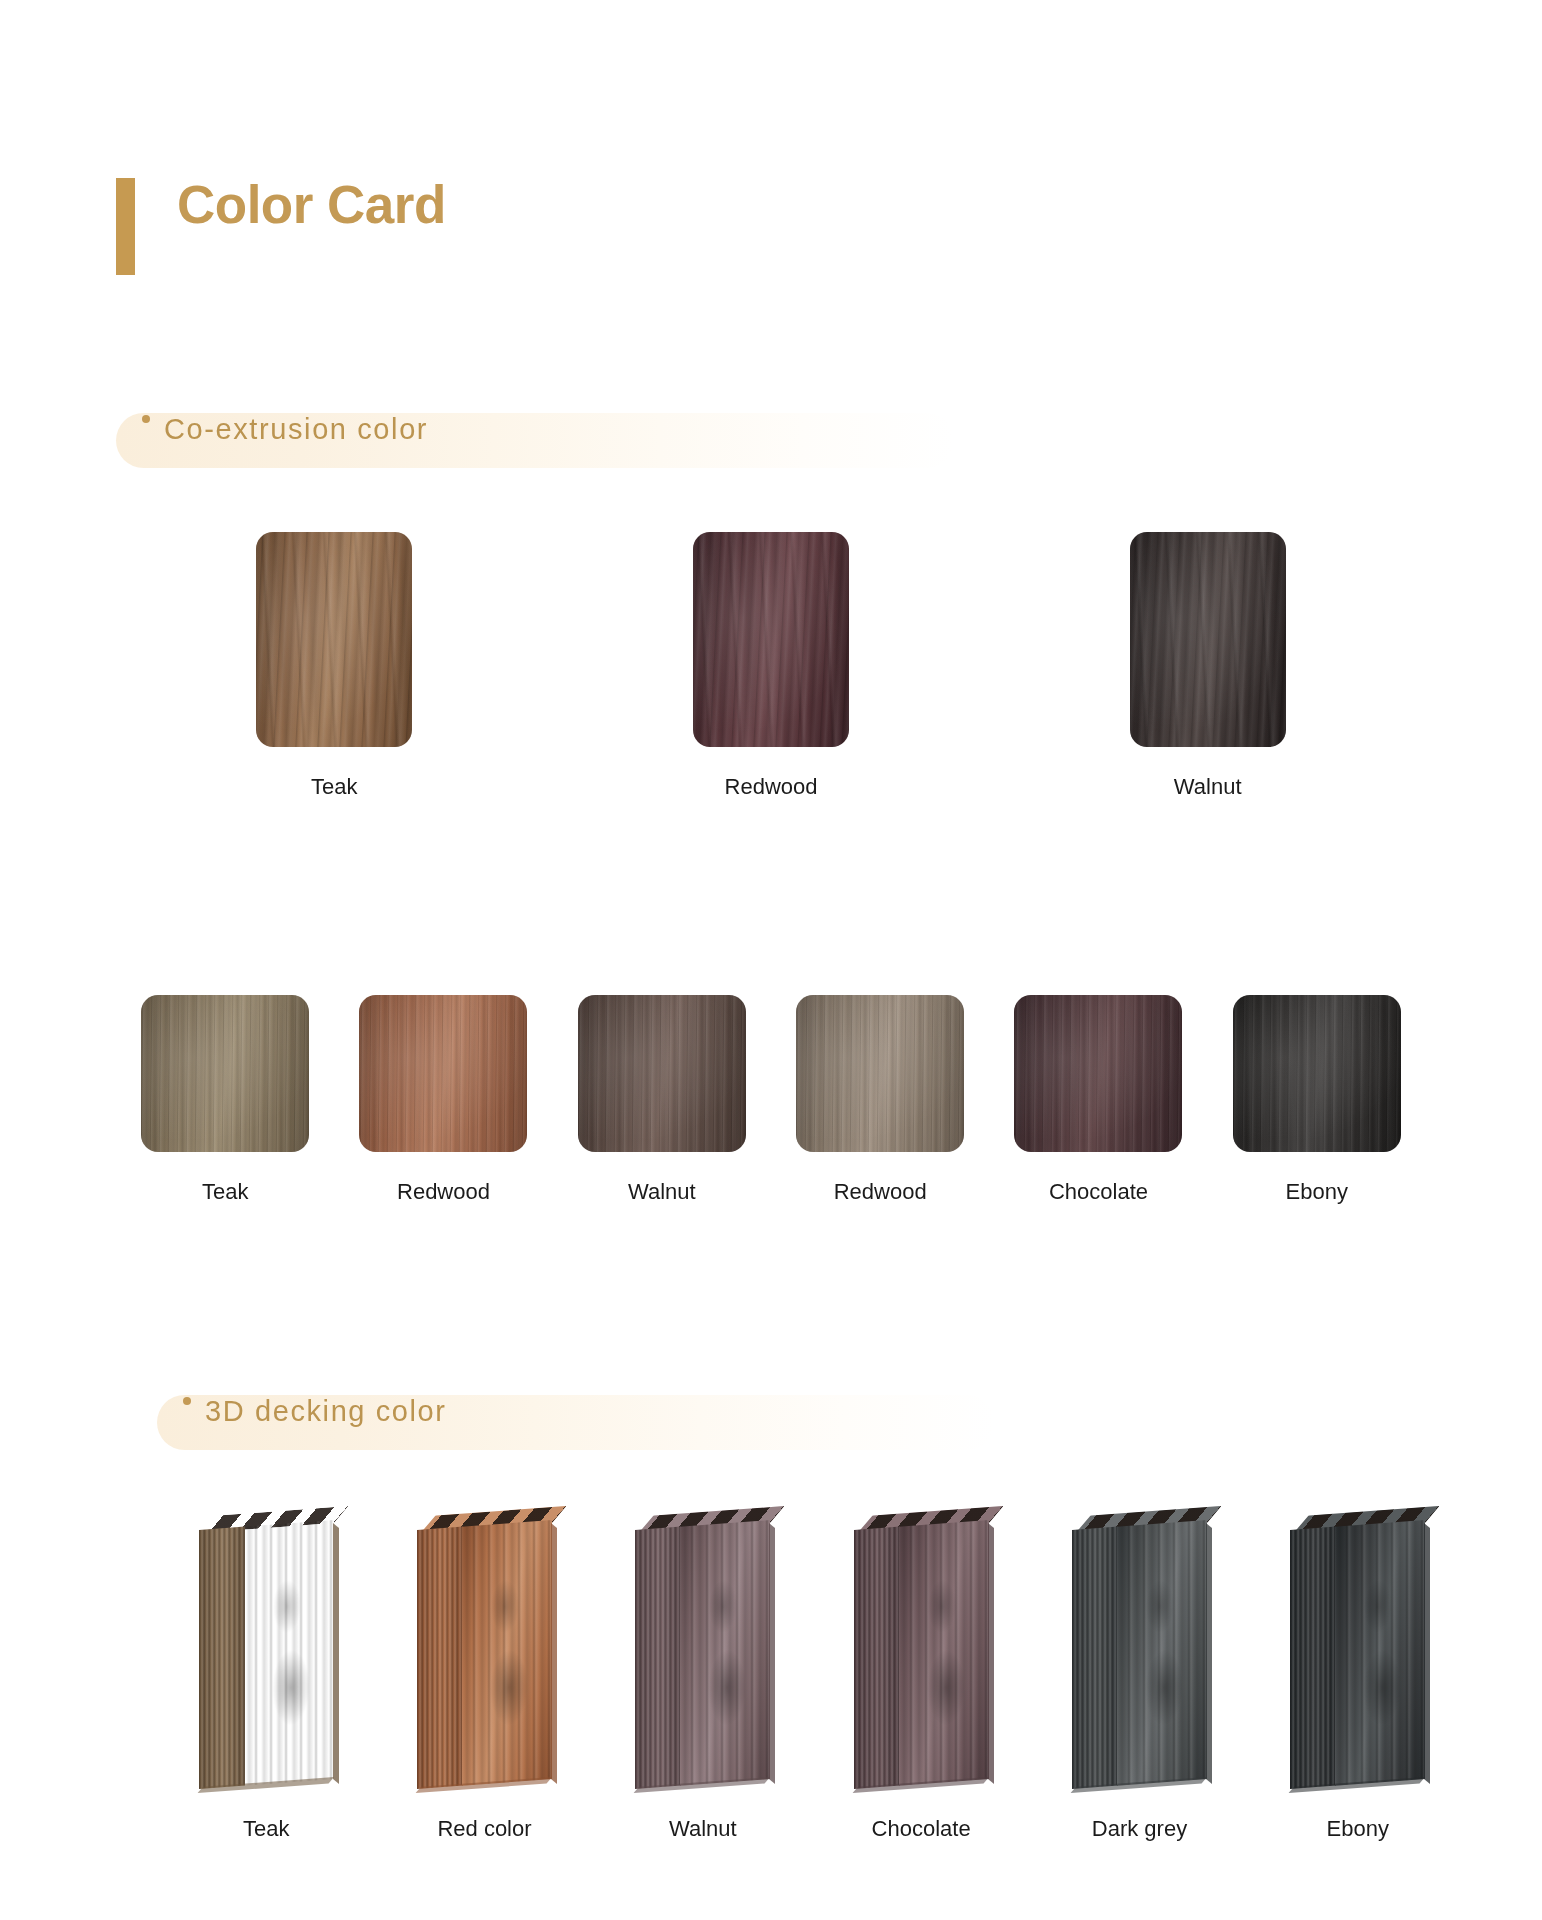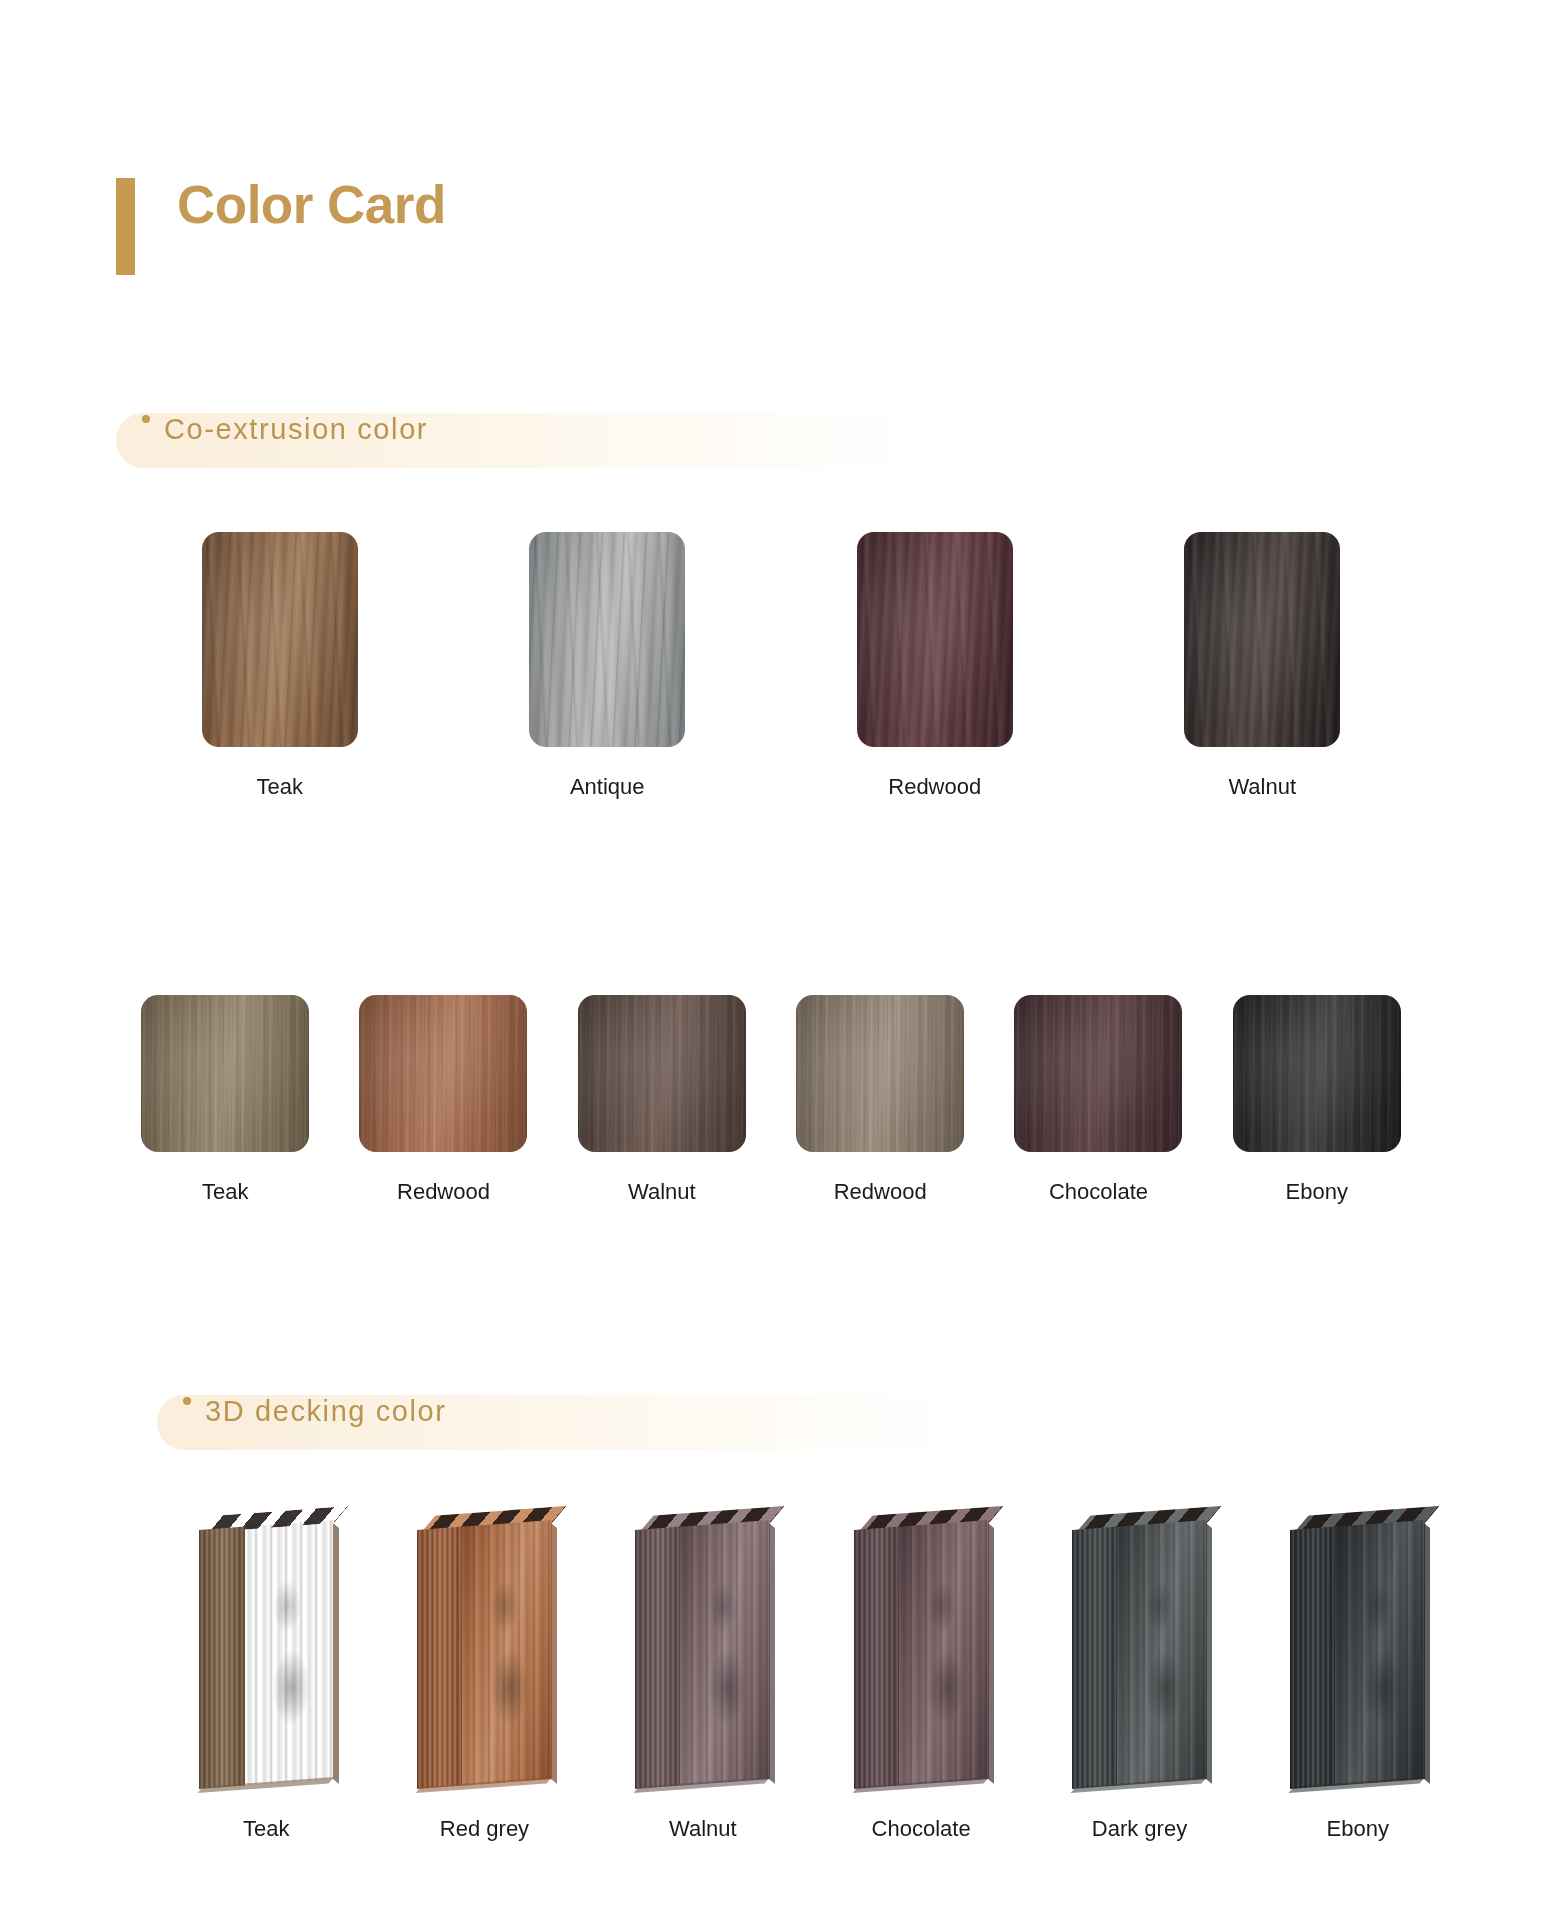--- a/index.html
+++ b/index.html
@@ -295,26 +295,20 @@
     <span class="pill-label">Co-extrusion color</span>
   </div>
   <div class="swatch-row" style="margin-top:64px;">
     <div class="swatch-cell">
       <div class="swatch coex grain-coarse" style="background: linear-gradient(100deg, rgb(109, 76, 49) 0%, rgb(138, 100, 70) 28%, rgb(164, 126, 92) 52%, rgb(138, 100, 70) 74%, rgb(109, 76, 49) 100%);">
         <div class="grain-shade"></div>
       </div>
       <div class="swatch-label">Teak</div>
     </div>
     <div class="swatch-cell">
-      <div class="swatch coex grain-coarse" style="background: linear-gradient(100deg, rgb(131, 135, 138) 0%, rgb(161, 163, 162) 28%, rgb(188, 191, 190) 52%, rgb(161, 163, 162) 74%, rgb(131, 135, 138) 100%);">
-        <div class="grain-shade"></div>
-      </div>
-      <div class="swatch-label">Antique</div>
-    </div>
-    <div class="swatch-cell">
       <div class="swatch coex grain-coarse" style="background: linear-gradient(100deg, rgb(62, 36, 41) 0%, rgb(85, 51, 56) 28%, rgb(109, 71, 76) 52%, rgb(85, 51, 56) 74%, rgb(62, 36, 41) 100%);">
         <div class="grain-shade"></div>
       </div>
       <div class="swatch-label">Redwood</div>
     </div>
     <div class="swatch-cell">
       <div class="swatch coex grain-coarse" style="background: linear-gradient(100deg, rgb(36, 30, 30) 0%, rgb(58, 50, 49) 28%, rgb(80, 70, 68) 52%, rgb(58, 50, 49) 74%, rgb(36, 30, 30) 100%);">
         <div class="grain-shade"></div>
       </div>
       <div class="swatch-label">Walnut</div>
@@ -392,21 +386,21 @@
           </div>
         <div class="board-grooves" style="background: linear-gradient(90deg, rgb(140, 82, 50), rgb(178, 113, 74) 55%, rgb(140, 82, 50));">
             <div class="board-grooves-tex"></div>
           </div>
         <div class="board-face" style="background: linear-gradient(100deg, rgb(140, 82, 50) 0%, rgb(178, 113, 74) 22%, rgb(201, 143, 104) 50%, rgb(178, 113, 74) 78%, rgb(140, 82, 50) 100%);">
             <div class="board-face-tex"></div>
           </div>
         <div class="board-edge" style="background: rgb(140, 82, 50);"></div>
         <div class="board-bottom" style="background: rgb(140, 82, 50);"></div>
       </div>
-      <div class="deck-label">Red grey</div>
+      <div class="deck-label">Red color</div>
     </div>
     <div class="deck-cell">
       <div class="board">
         <div class="board-top" style="background: rgb(149, 128, 132);">
             <div class="board-top-holes"></div>
           </div>
         <div class="board-grooves" style="background: linear-gradient(90deg, rgb(91, 72, 75), rgb(123, 101, 104) 55%, rgb(91, 72, 75));">
             <div class="board-grooves-tex"></div>
           </div>
         <div class="board-face" style="background: linear-gradient(100deg, rgb(91, 72, 75) 0%, rgb(123, 101, 104) 22%, rgb(149, 128, 132) 50%, rgb(123, 101, 104) 78%, rgb(91, 72, 75) 100%);">

